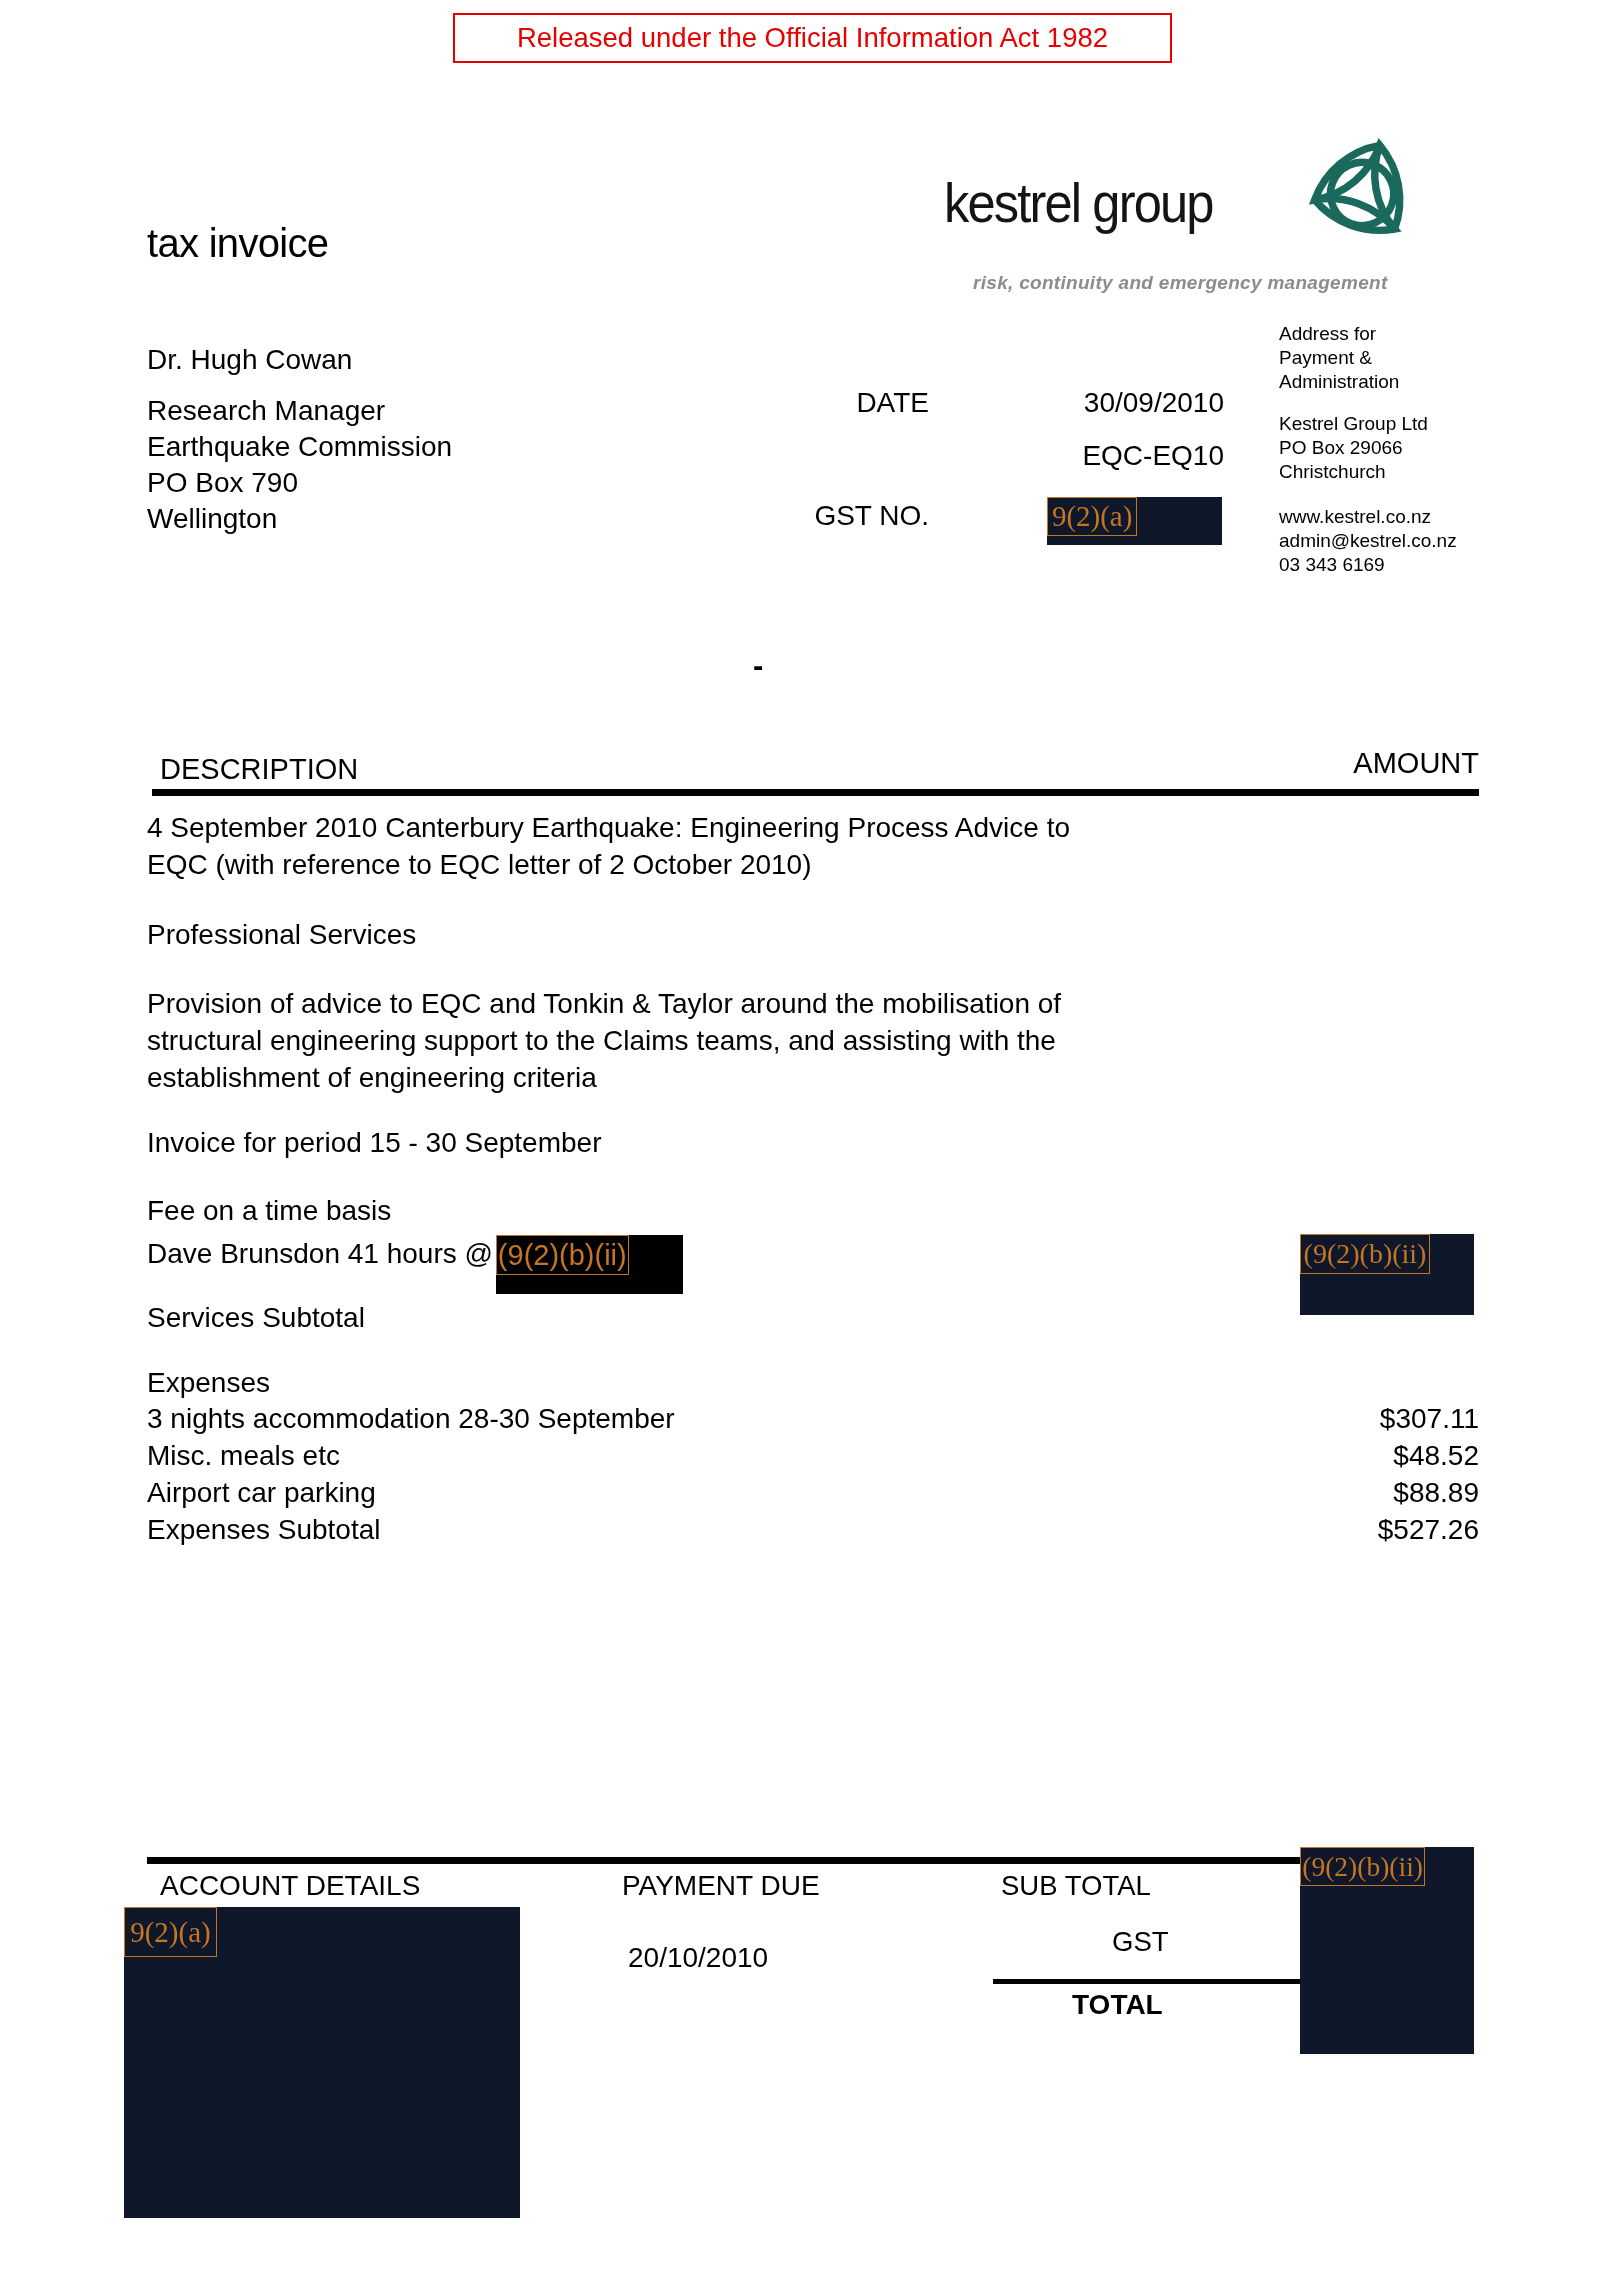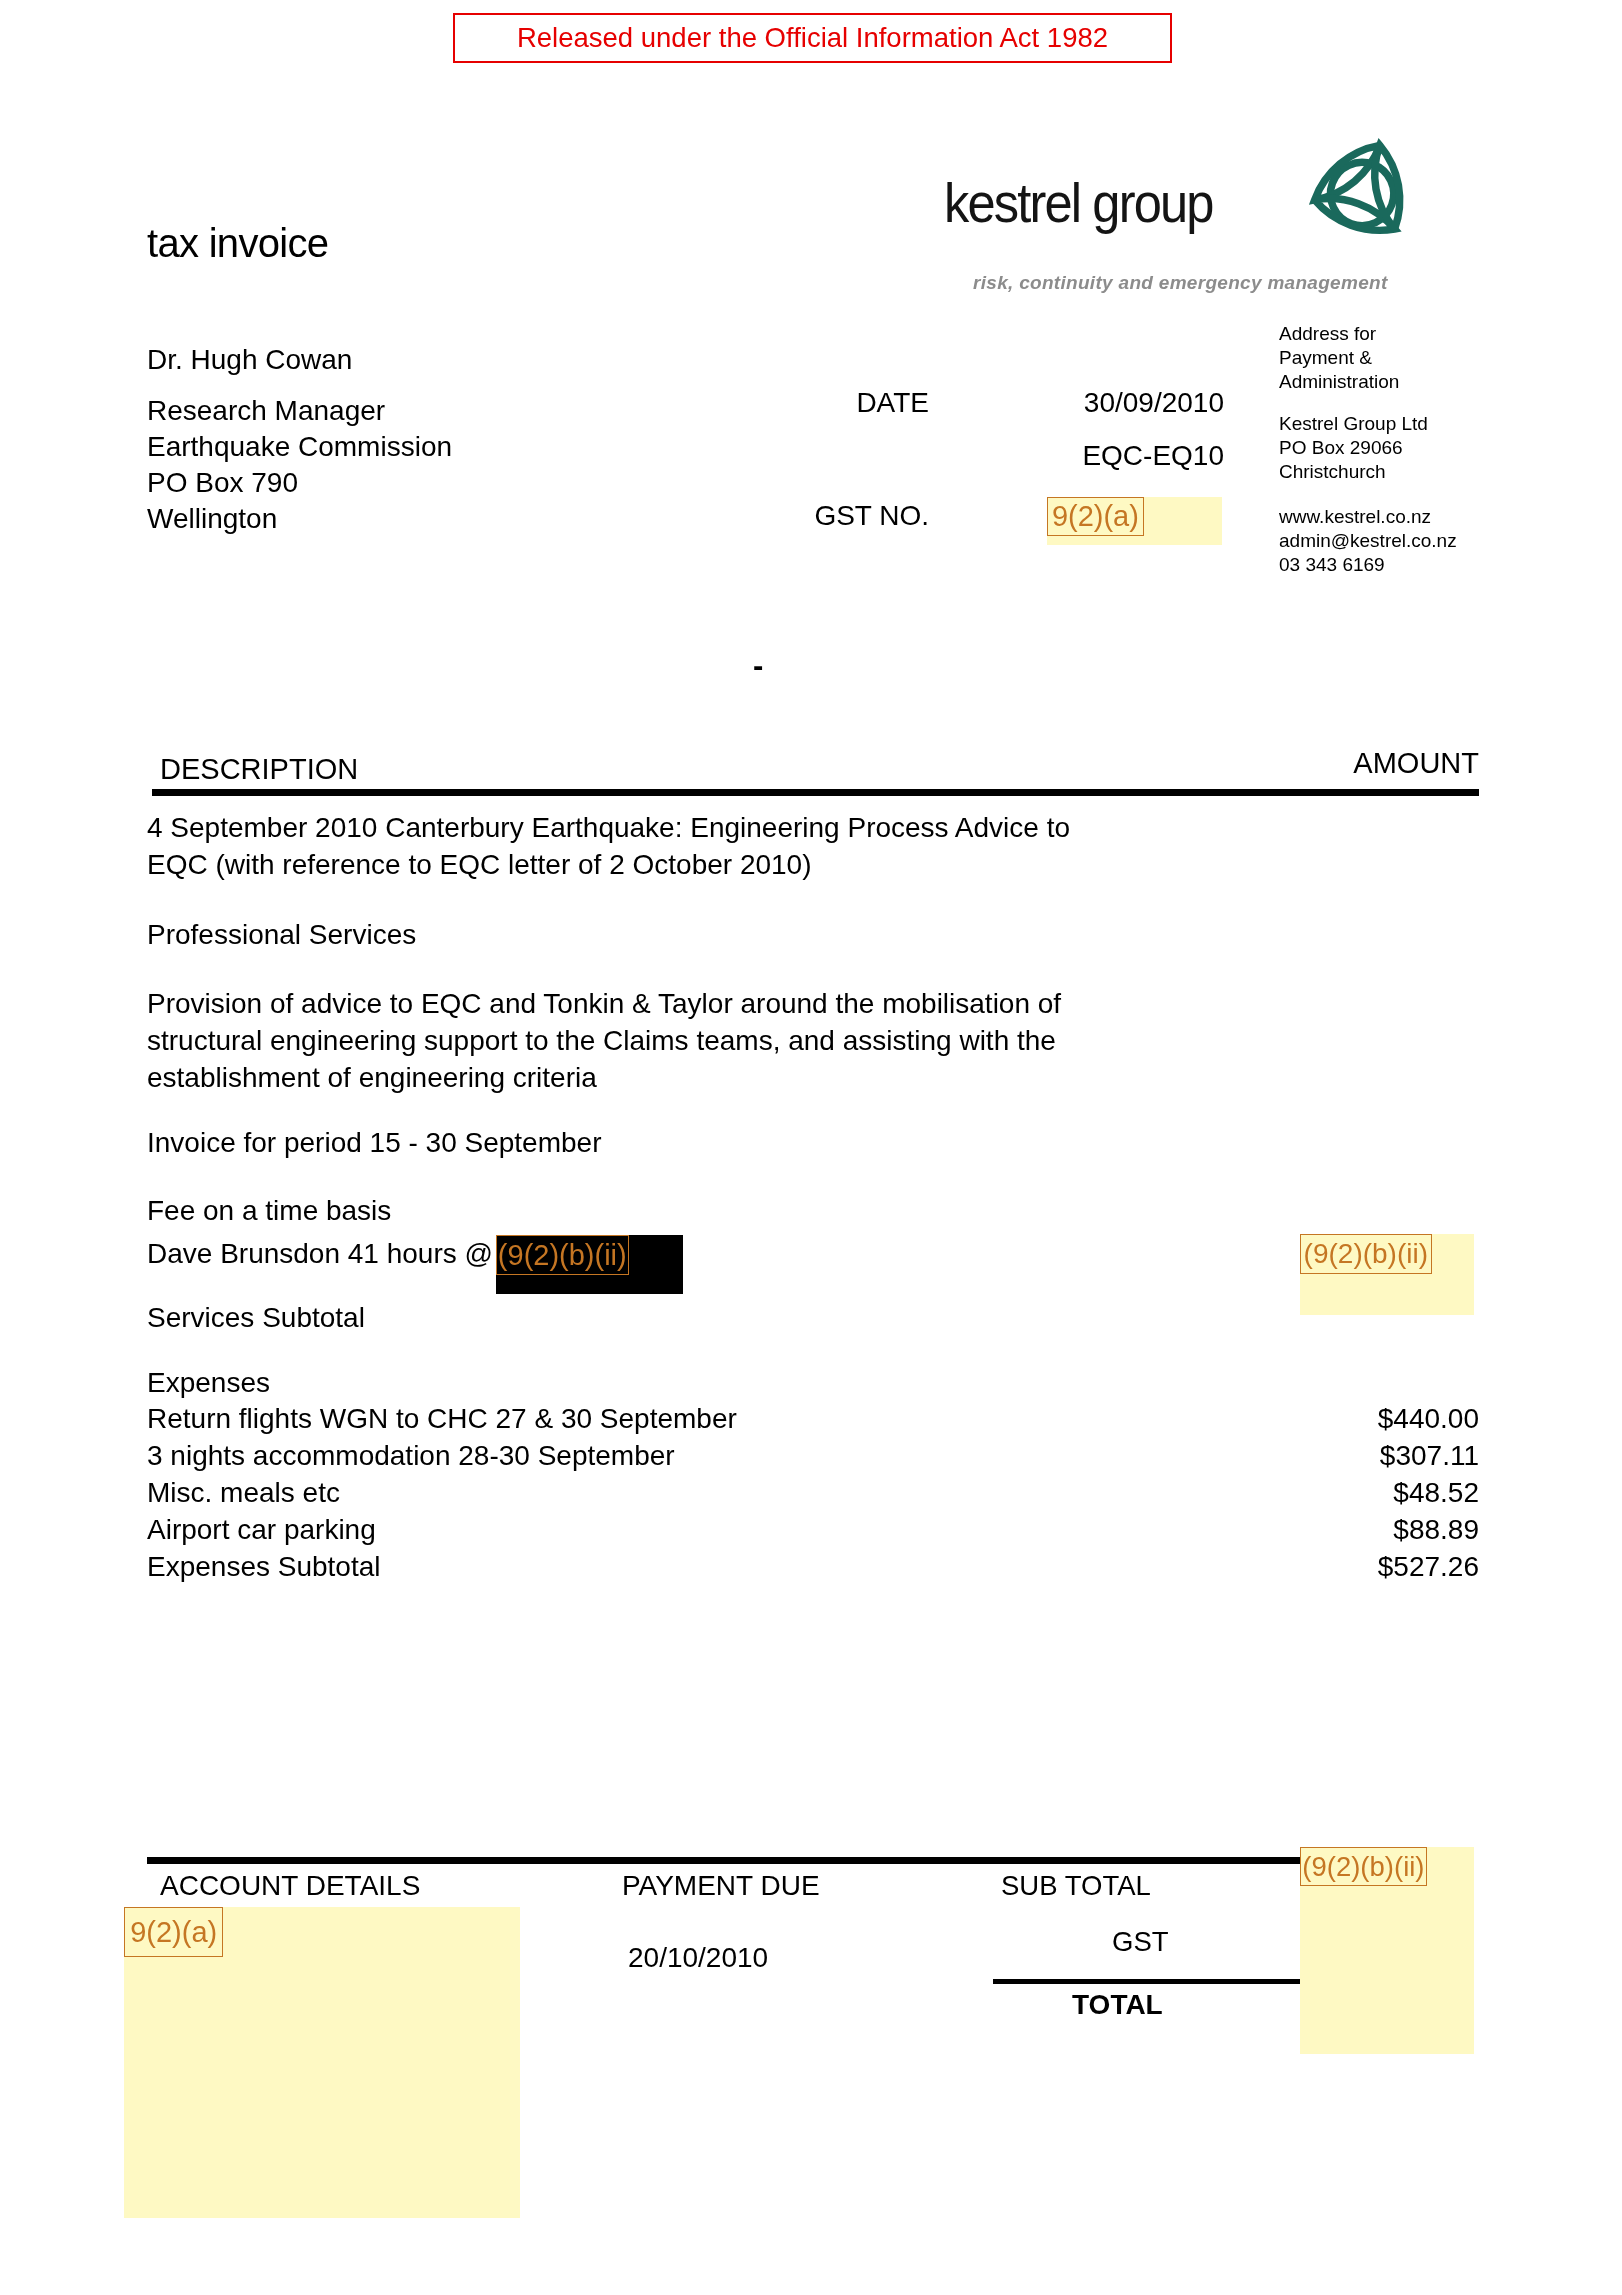--- a/index.html
+++ b/index.html
@@ -34,21 +34,21 @@
   .recipient-name{left:147px;top:344px;font-size:28px;}
   .recipient-address{left:147px;top:393px;font-size:28px;line-height:36px;}
 
   
   .meta{left:147px;top:387px;width:1112px;}
   .meta-row{position:relative;height:53px;}
   .meta-label{position:absolute;left:0;width:782px;text-align:right;font-size:28px;}
   .meta-value{position:absolute;left:789px;width:288px;text-align:right;font-size:28px;}
 
   
-  .redaction{background:#fef9c3;position:absolute;}
+  .redaction{background:#0f172a;position:absolute;font-family:Liberation Serif, serif;}
   .redaction-label{
     position:absolute;top:0;left:0;color:#c57623;border:1.3px solid #c57623;
     font-size:28px;line-height:37px;padding:0 3.9px;white-space:nowrap;
   }
 
   
   .remit{left:1279px;width:222px;font-size:19px;line-height:24px;}
   .remit-heading{top:322px;}
   .remit-company{top:412px;}
   .remit-contact{top:505px;}
@@ -148,24 +148,20 @@
 </div>
 
 <div class="redaction" style="left:1300px;top:1234px;width:174px;height:81px;">
   <span class="redaction-label" style="font-size:28px;line-height:38px;padding:0 2.6px;">(9(2)(b)(ii)</span>
 </div>
 <div class="abs bodytext" style="left:147px;top:1299px;">Services Subtotal</div>
 
 <div class="abs bodytext" style="left:147px;top:1364px;">Expenses</div>
 <div class="abs expense-rows">
   <div class="expense-row">
-    <span>Return flights WGN to CHC 27 &amp; 30 September</span>
-    <span class="expense-amount">$440.00</span>
-  </div>
-  <div class="expense-row">
     <span>3 nights accommodation 28-30 September</span>
     <span class="expense-amount">$307.11</span>
   </div>
   <div class="expense-row">
     <span>Misc. meals etc</span>
     <span class="expense-amount">$48.52</span>
   </div>
   <div class="expense-row">
     <span>Airport car parking</span>
     <span class="expense-amount">$88.89</span>

